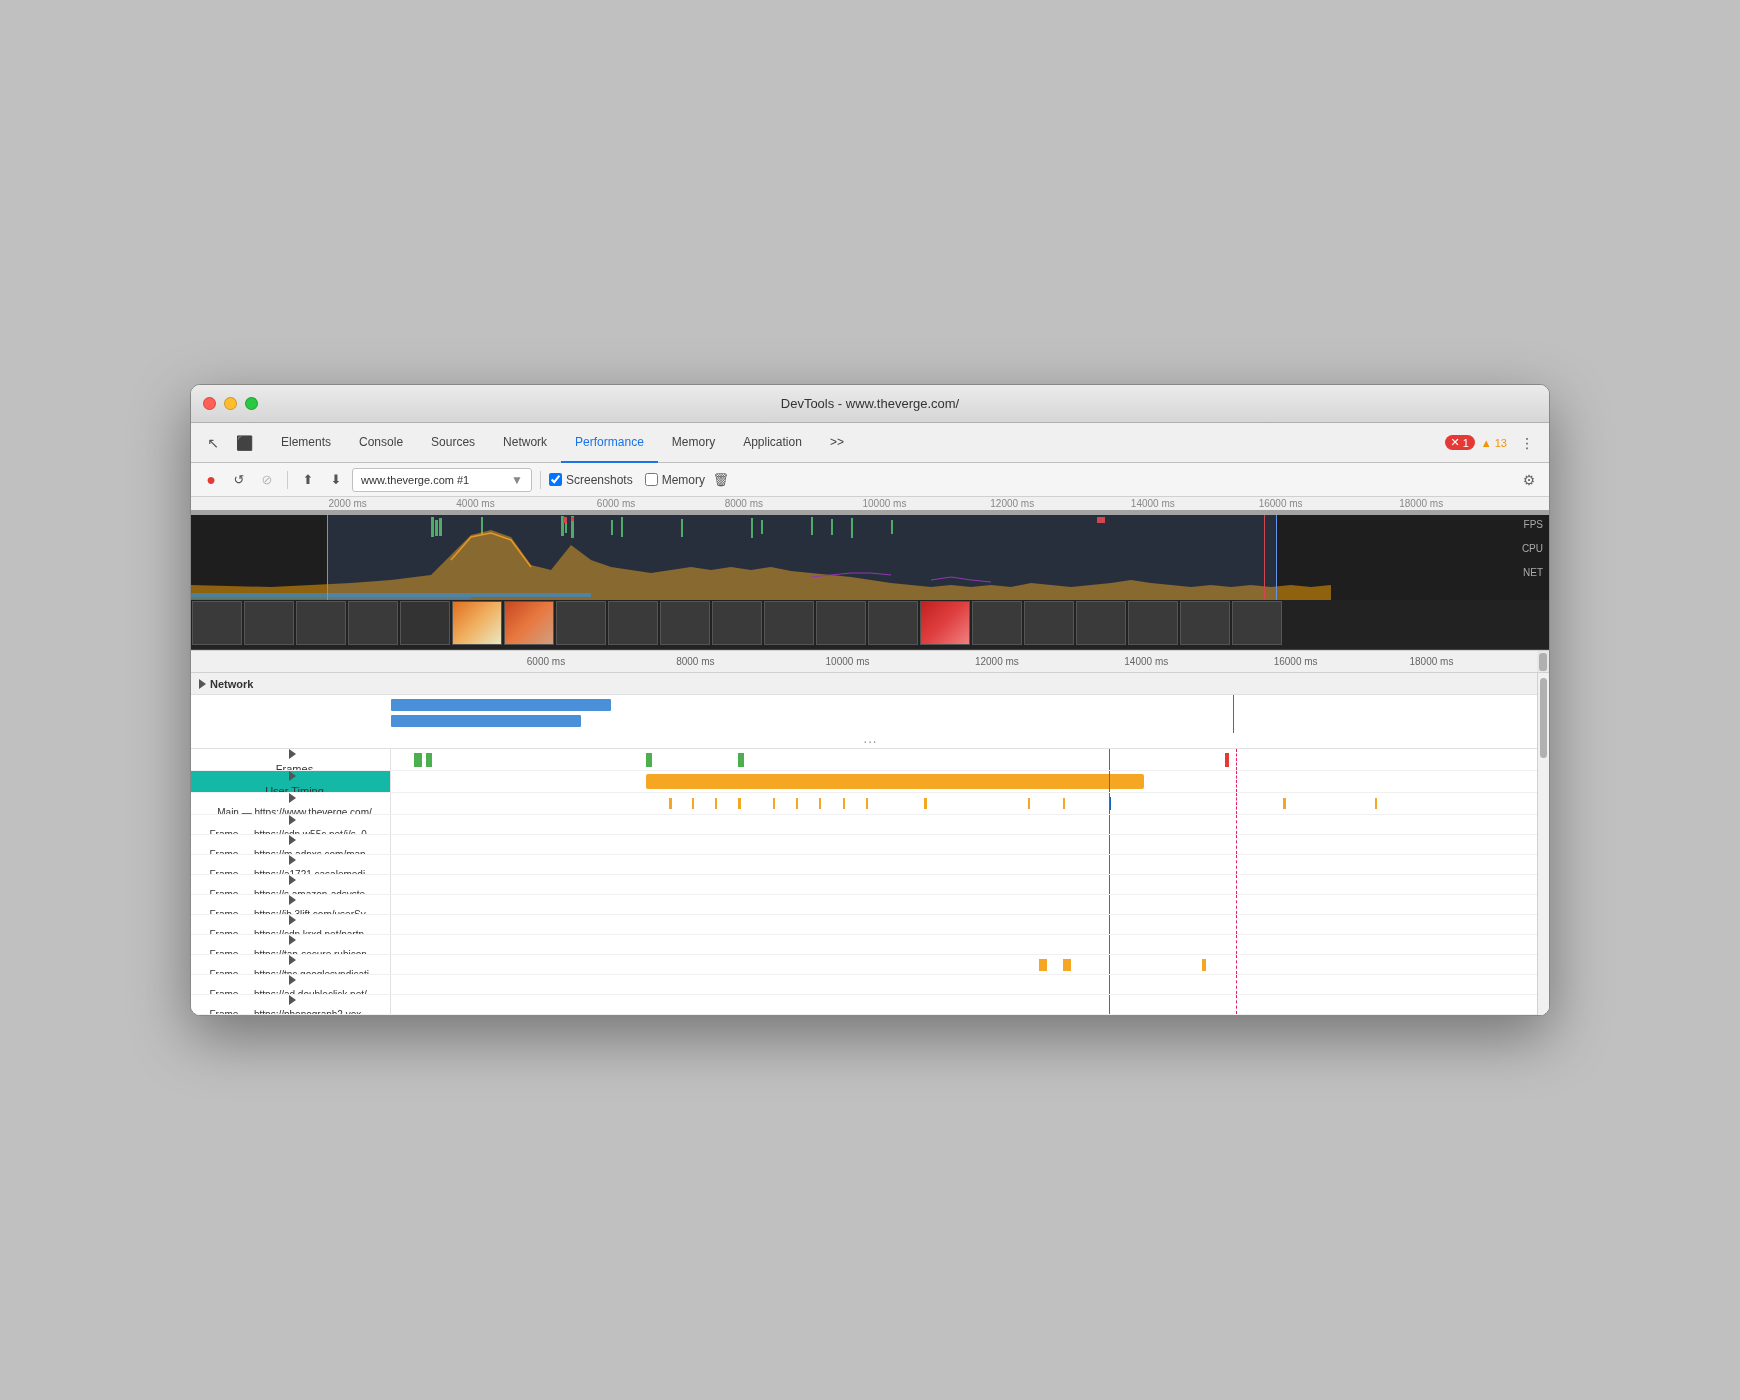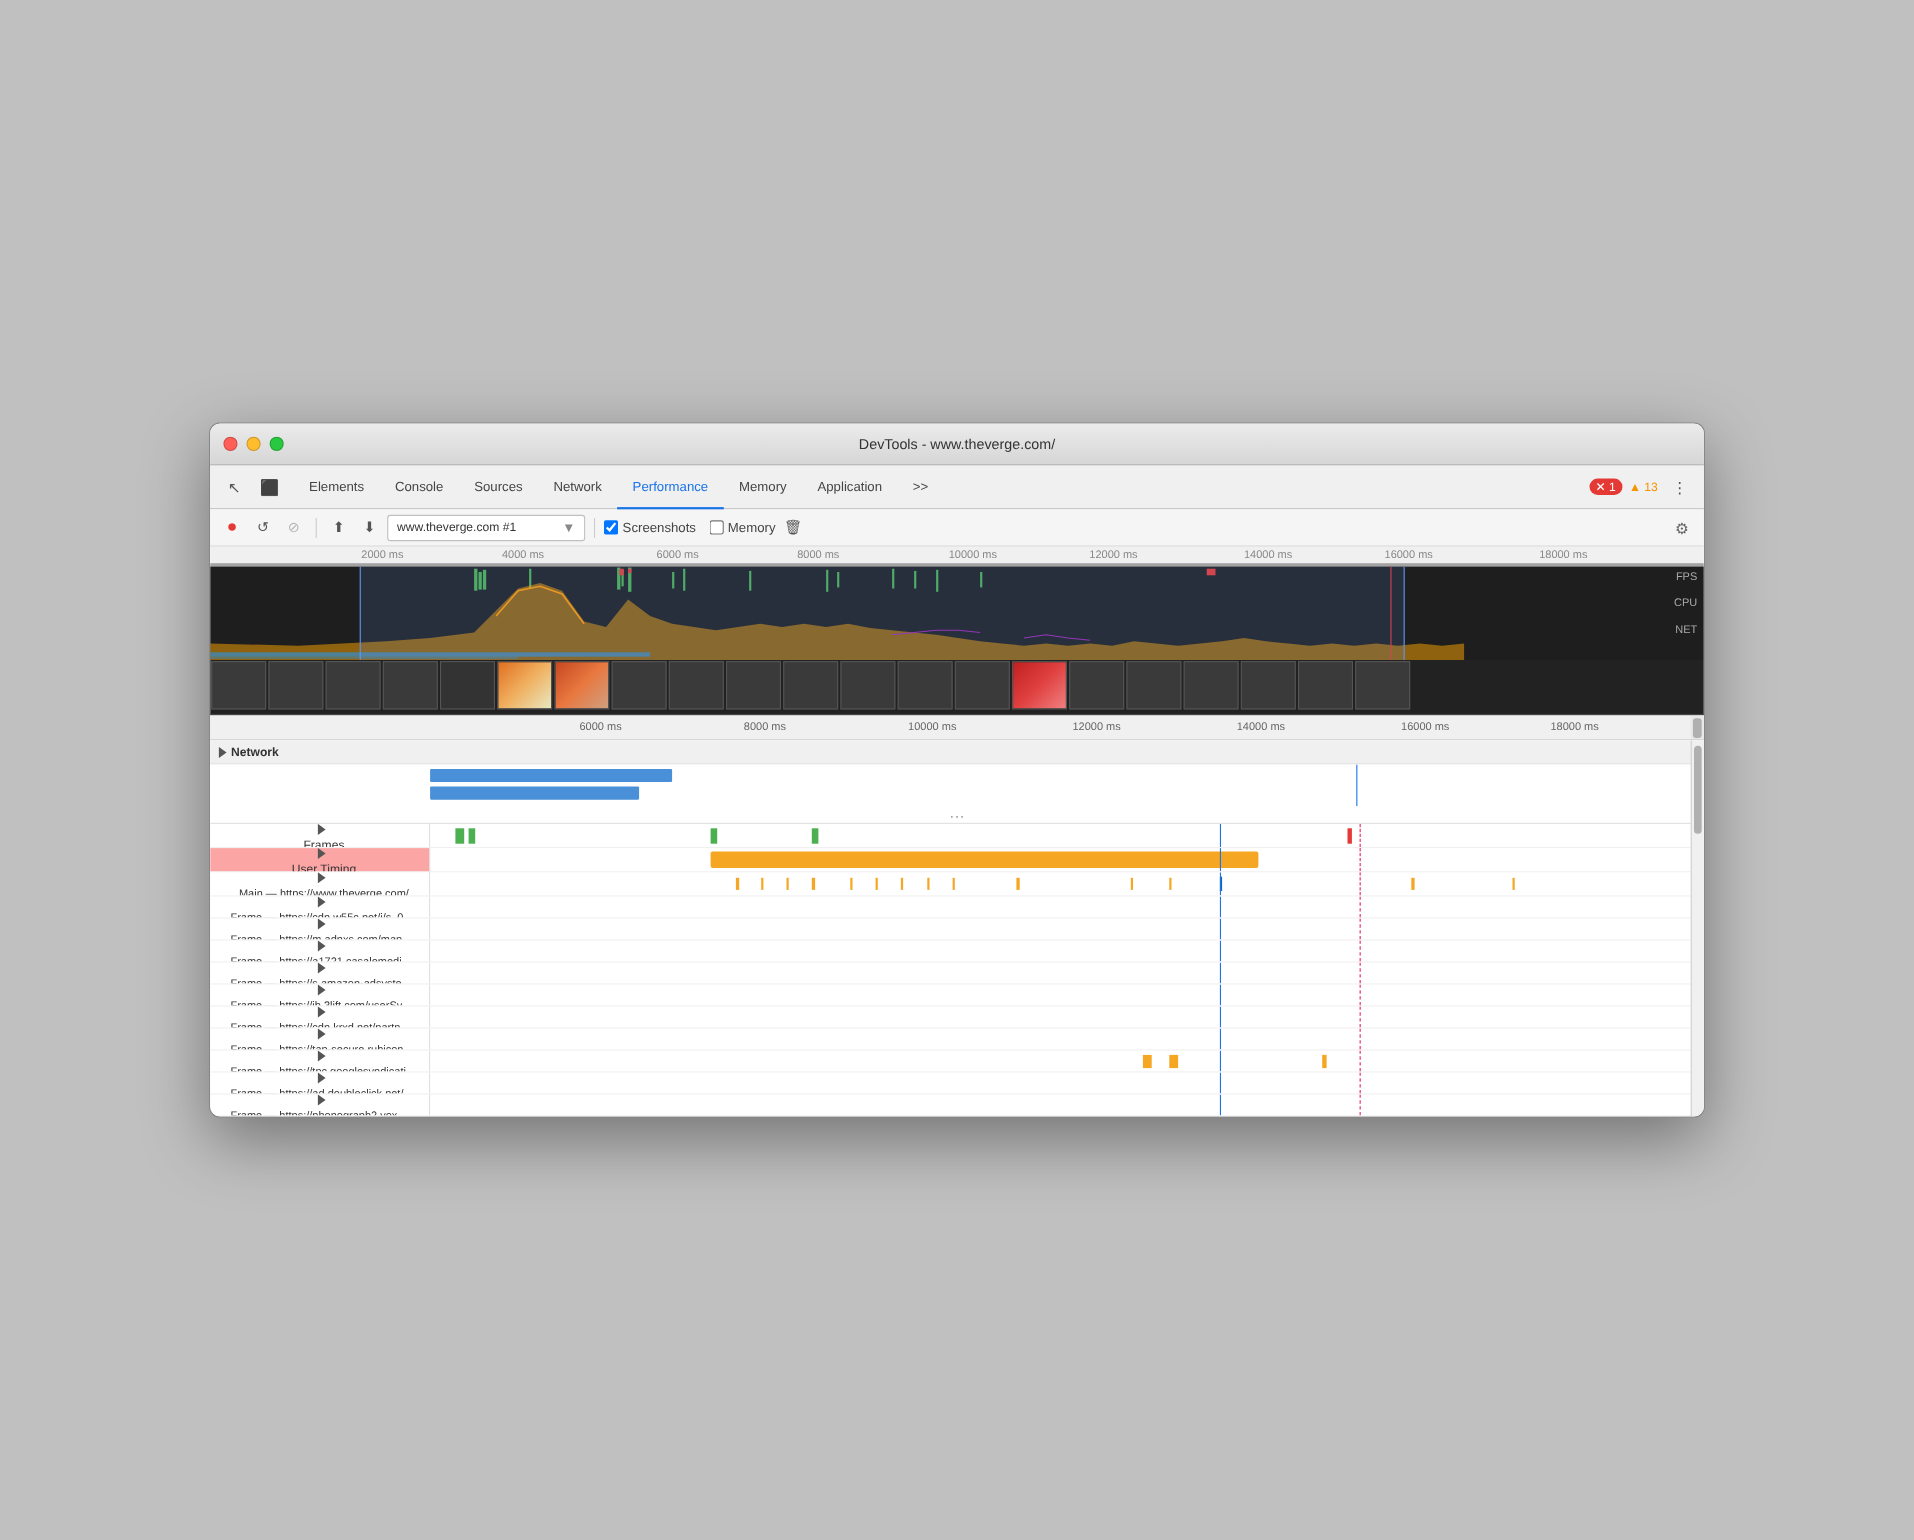--- a/index.html
+++ b/index.html
@@ -401,21 +401,21 @@
     <label class="checkbox-label" style="margin-left:8px;">
       <input type="checkbox" style="">
       <span>Memory</span>
     </label>
     <button class="ctrl-btn">🗑</button>
     <button class="settings-btn">⚙</button>
   </div>
 
   <div class="timeline-container">
 
-    <div class="timeline-ruler" style="padding-left:0; position:relative; height:18px; background:#f0f0f0; border-bottom:3px solid #a3a3a3; overflow:hidden;">
+    <div class="timeline-ruler" style="padding-left:0; position:relative; height:18px; background:#f0f0f0; border-bottom:5px solid #a3a3a3; overflow:hidden;">
       <div style="position:absolute;left:80px;right:0;height:100%;display:flex;align-items:center;">
         <span class="ruler-mark" style="left:6%;">2000 ms</span>
         <span class="ruler-mark" style="left:16%;">4000 ms</span>
         <span class="ruler-mark" style="left:27%;">6000 ms</span>
         <span class="ruler-mark" style="left:37%;">8000 ms</span>
         <span class="ruler-mark" style="left:48%;">10000 ms</span>
         <span class="ruler-mark" style="left:58%;">12000 ms</span>
         <span class="ruler-mark" style="left:69%;">14000 ms</span>
         <span class="ruler-mark" style="left:79%;">16000 ms</span>
         <span class="ruler-mark" style="left:90%;">18000 ms</span>
@@ -541,21 +541,21 @@
           <div style="position:absolute;left:72%;top:4px;width:4px;height:14px;background:#e53935;"></div>
 
           <div style="position:absolute;top:0;bottom:0;left:62%;width:1.5px;background:#1a73e8;"></div>
 
           <div style="position:absolute;top:0;bottom:0;left:73%;width:1px;border-left:1px dashed #e91e63;"></div>
         </div>
       </div>
 
 
       <div class="flame-row" style="height:22px;">
-        <div class="flame-row-label" style="background:#fca5a5;">
+        <div class="flame-row-label" style="background:#14b8a6;">
           <span class="arrow"></span>
           <span>User Timing</span>
         </div>
         <div class="flame-row-content" style="position:relative;height:100%;flex:1;">
 
           <div style="position:absolute;left:22%;top:3px;width:43%;height:15px;background:#f5a623;border-radius:2px;"></div>
           <div style="position:absolute;top:0;bottom:0;left:62%;width:1.5px;background:#1a73e8;"></div>
           <div style="position:absolute;top:0;bottom:0;left:73%;width:1px;border-left:1px dashed #e91e63;"></div>
         </div>
       </div>

